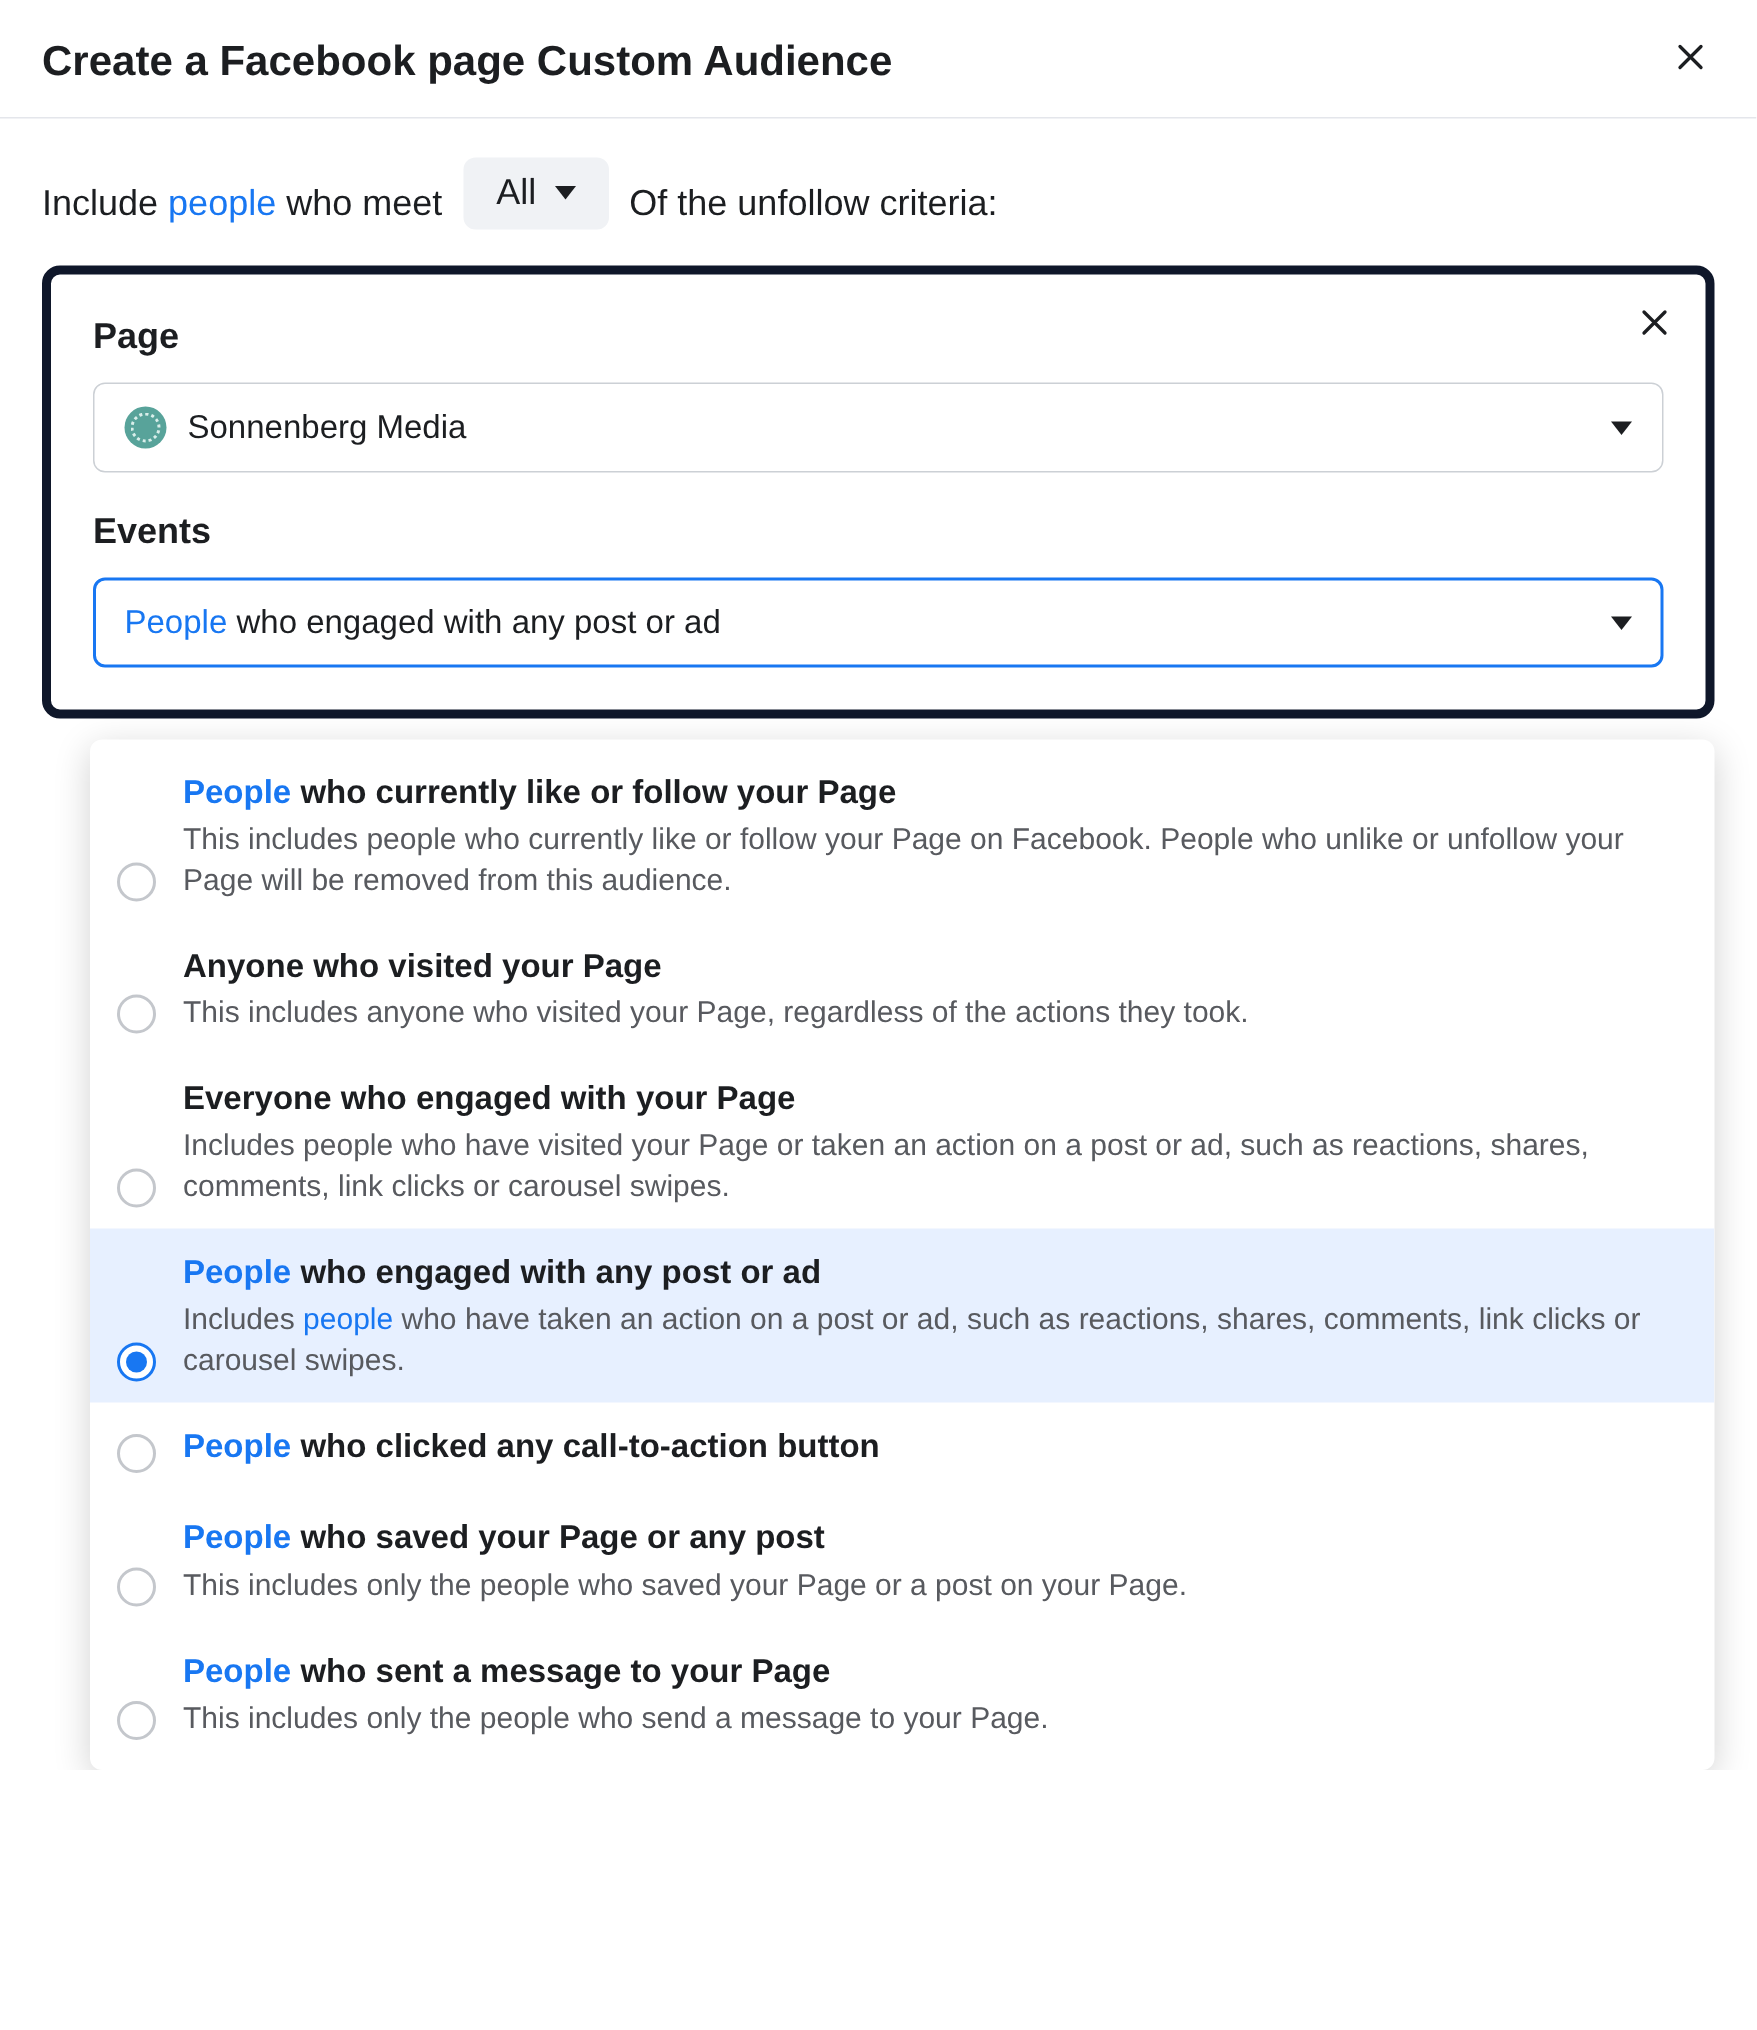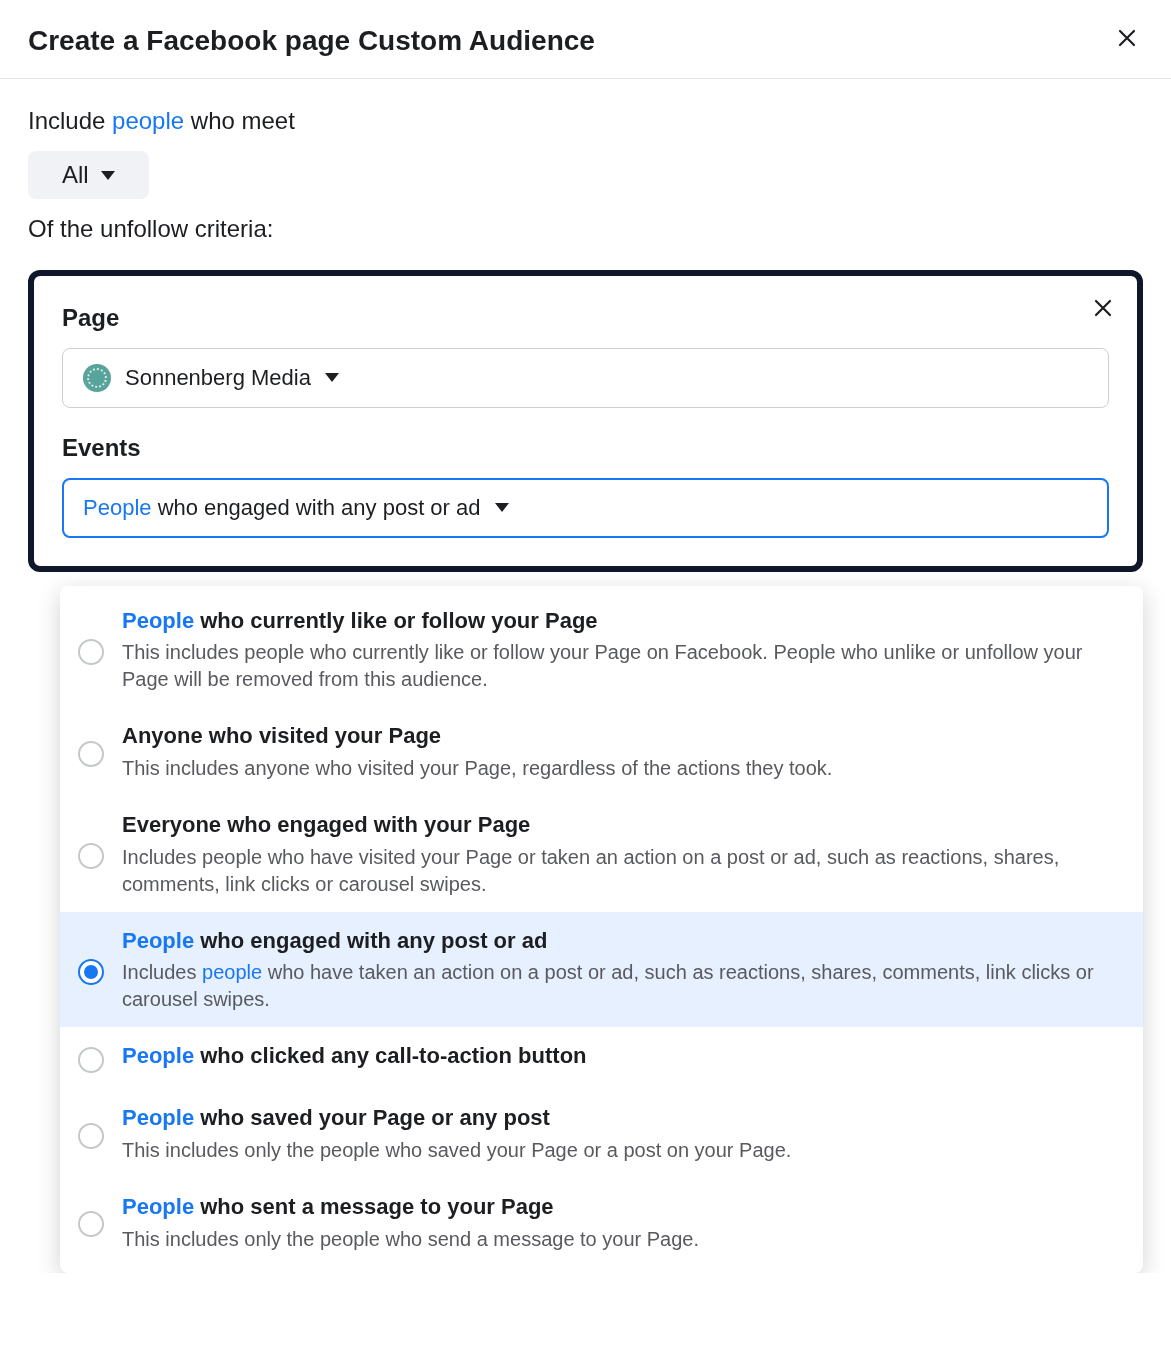--- a/index.html
+++ b/index.html
@@ -26,31 +26,30 @@
     background: none;
     border: none;
     cursor: pointer;
     padding: 4px;
     color: #1c1e21;
   }
   .close-btn svg { width: 24px; height: 24px; display: block; }
 
   .filter-row {
     display: flex;
-    align-items: flex-start;
+    align-items: flex-end;
     gap: 14px;
     padding: 26px 28px 24px 28px;
     font-size: 24px;
-    flex-direction: column;
   }
   .filter-row .link { color: #1877f2; }
   .all-selector {
     background: #f0f2f5;
     border-radius: 8px;
-    padding: 10px 34px;
+    padding: 10px 22px;
     display: inline-flex;
     align-items: center;
     gap: 12px;
     cursor: pointer;
     border: none;
     font-size: 24px;
     color: #1c1e21;
   }
   .chev-down { width: 0; height: 0; border-left: 7px solid transparent; border-right: 7px solid transparent; border-top: 9px solid #1c1e21; display: inline-block; }
 
@@ -78,21 +77,21 @@
     width: 100%;
     border: 1px solid #ccd0d5;
     border-radius: 8px;
     padding: 14px 20px;
     display: flex;
     align-items: center;
     gap: 14px;
     font-size: 22px;
     background: #fff;
     cursor: pointer;
-    justify-content: flex-start;
+    justify-content: space-between;
   }
   .select.active {
     border: 2px solid #1877f2;
     padding: 13px 19px;
   }
   .page-avatar {
     width: 28px; height: 28px; border-radius: 50%;
     background: #58a39a;
     display: inline-flex; align-items: center; justify-content: center;
     flex-shrink: 0;
@@ -123,21 +122,21 @@
   }
   .dropdown-inner::-webkit-scrollbar { width: 10px; }
   .dropdown-inner::-webkit-scrollbar-thumb { background: #8a8d91; border-radius: 5px; }
   .dropdown-inner::-webkit-scrollbar-track { background: transparent; }
 
   .option {
     display: flex;
     gap: 18px;
     padding: 14px 24px 14px 18px;
     cursor: pointer;
-    align-items: center;
+    align-items: flex-end;
   }
   .option.selected { background: #e7f0ff; }
   .radio {
     width: 26px; height: 26px;
     border: 2px solid #c4c7cc;
     border-radius: 50%;
     margin-top: 4px;
     flex-shrink: 0;
     position: relative;
     background: #fff;

